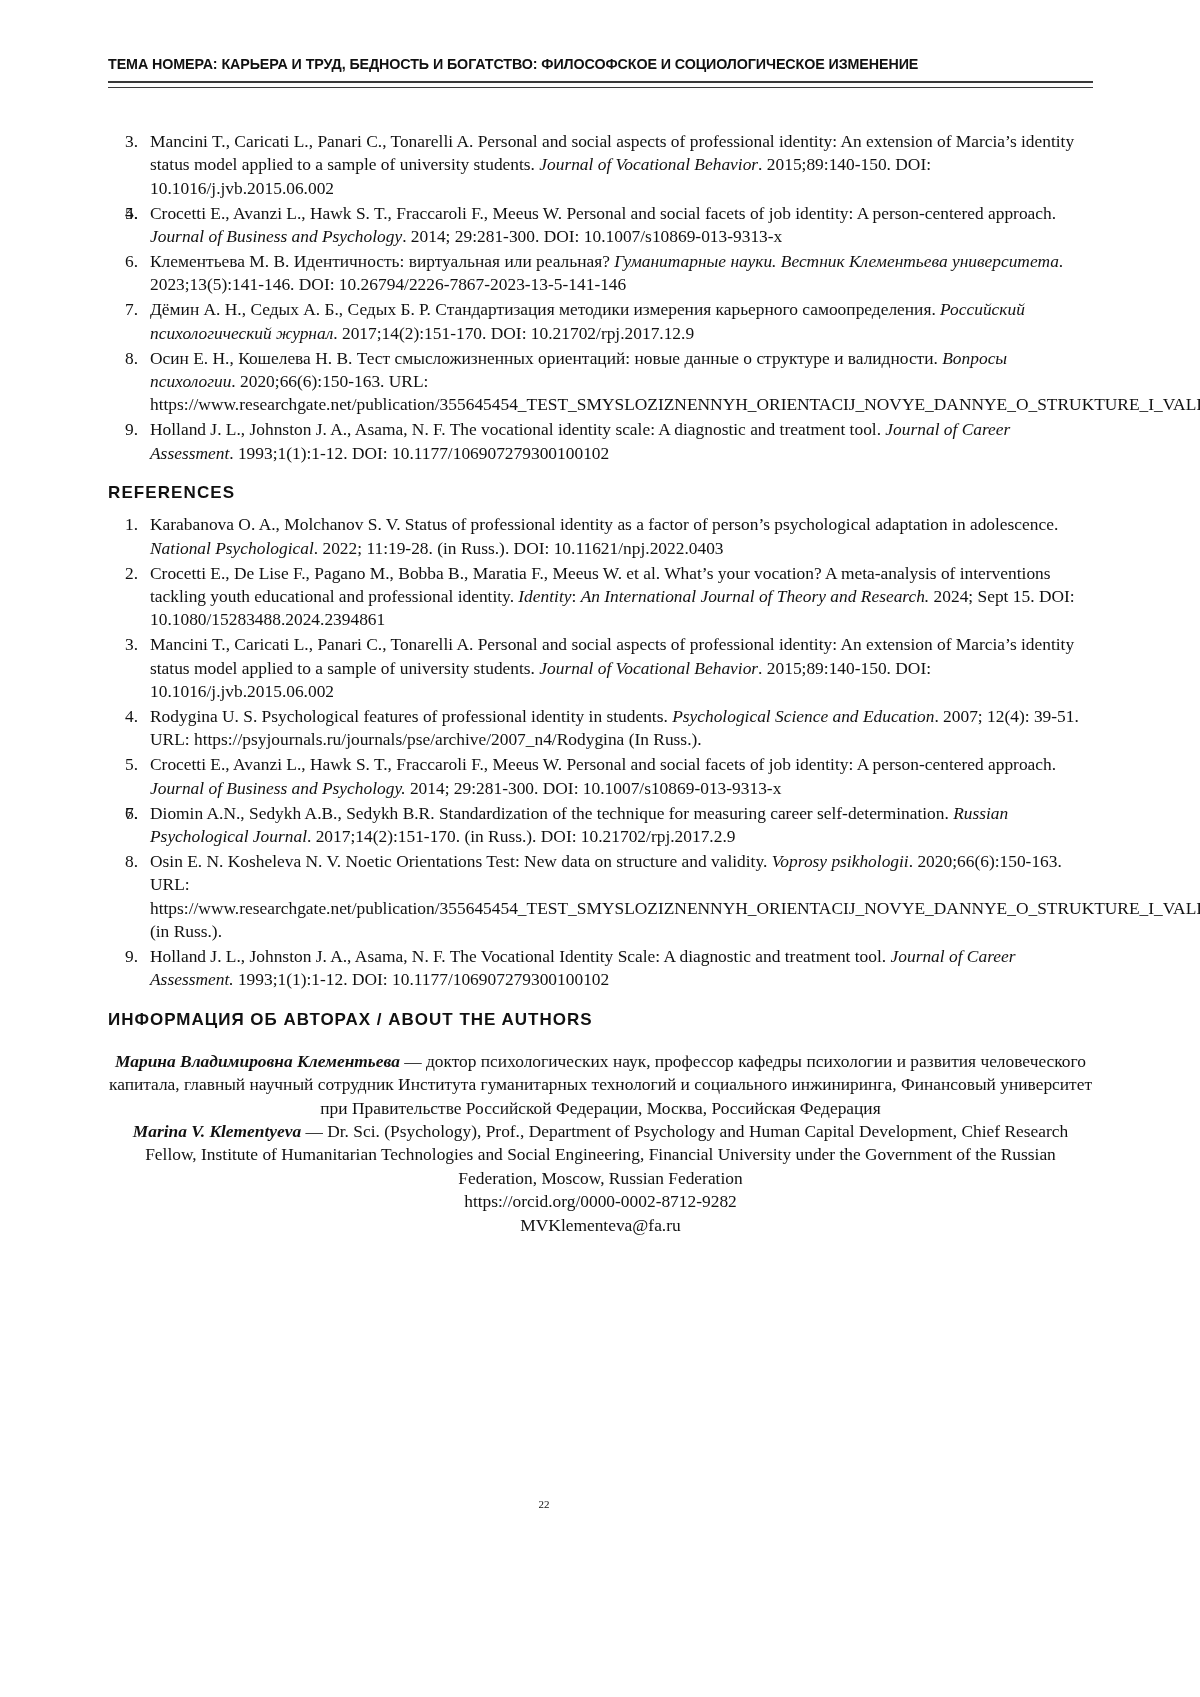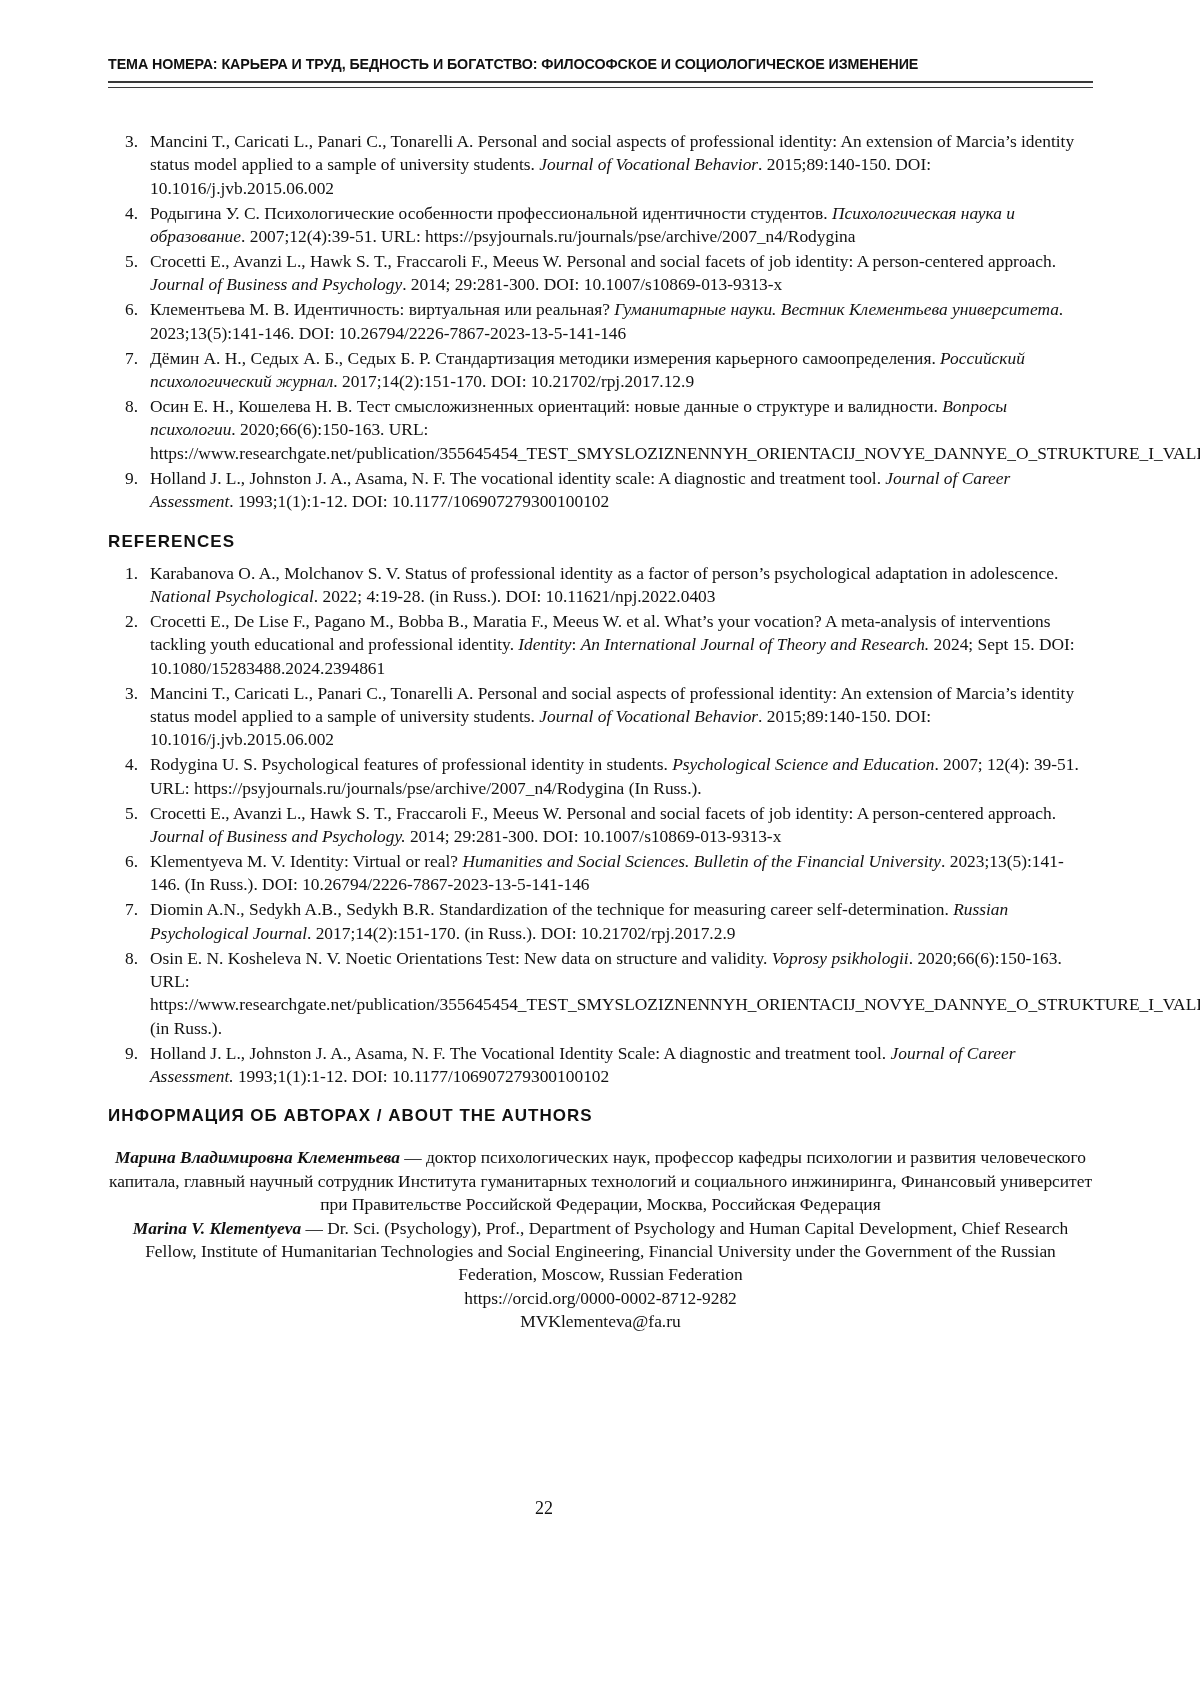--- a/index.html
+++ b/index.html
@@ -96,54 +96,54 @@
     text-align: center;
   }
   .bi { font-weight: bold; font-style: italic; }
 
   .page-number {
     position: absolute;
     left: 0;
     width: 1088px;
     top: 1498px;
     text-align: center;
-    font-size: 18px;
+    font-size: 11px;
   }
 </style>
 </head>
 <body>
 
 <div class="page">
 
   <div class="header">
     <div class="header-title">ТЕМА НОМЕРА: КАРЬЕРА И ТРУД, БЕДНОСТЬ И БОГАТСТВО: ФИЛОСОФСКОЕ И СОЦИОЛОГИЧЕСКОЕ ИЗМЕНЕНИЕ</div>
     <div class="header-rules"></div>
   </div>
 
   <div class="content">
 
     <ol class="reflist" id="ru-reflist">
         <li><span class="num">3.</span><span><span>Mancini T., Caricati L., Panari C., Tonarelli A. Personal and social aspects of professional identity: An extension of Marcia’s identity status model applied to a sample of university students. </span><span class="it">Journal of Vocational Behavior</span><span>. 2015;89:140-150. DOI: 10.1016/j.jvb.2015.06.002</span></span></li>
-        <li><span class="num">4.</span><span><span>Родыгина У. С. Психологические особенности профессиональной идентичности студентов. </span><span class="it">Психологическая наука и образование</span><span>. 2007;12(4):39-51. URL: https://psyjournals.ru/journals/pse/archive/2007_n4/Rodygina</span></span></li>
+        <li><span class="num">4.</span></li>
         <li><span class="num">5.</span><span><span>Crocetti E., Avanzi L., Hawk S. T., Fraccaroli F., Meeus W. Personal and social facets of job identity: A person-centered approach. </span><span class="it">Journal of Business and Psychology</span><span>. 2014; 29:281-300. DOI: 10.1007/s10869-013-9313-x</span></span></li>
         <li><span class="num">6.</span><span><span>Клементьева М. В. Идентичность: виртуальная или реальная? </span><span class="it">Гуманитарные науки. Вестник Клементьева университета</span><span>. 2023;13(5):141-146. DOI: 10.26794/2226-7867-2023-13-5-141-146</span></span></li>
         <li><span class="num">7.</span><span><span>Дёмин А. Н., Седых А. Б., Седых Б. Р. Стандартизация методики измерения карьерного самоопределения. </span><span class="it">Российский психологический журнал</span><span>. 2017;14(2):151-170. DOI: 10.21702/rpj.2017.12.9</span></span></li>
         <li><span class="num">8.</span><span><span>Осин Е. Н., Кошелева Н. В. Тест смысложизненных ориентаций: новые данные о структуре и валидности. </span><span class="it">Вопросы психологии</span><span>. 2020;66(6):150-163. URL: https://www.researchgate.net/publication/355645454_TEST_SMYSLOZIZNENNYH_ORIENTACIJ_NOVYE_DANNYE_O_STRUKTURE_I_VALIDNOSTI</span></span></li>
         <li><span class="num">9.</span><span><span>Holland J. L., Johnston J. A., Asama, N. F. The vocational identity scale: A diagnostic and treatment tool. </span><span class="it">Journal of Career Assessment</span><span>. 1993;1(1):1-12. DOI: 10.1177/106907279300100102</span></span></li>
       </ol>
 
     <div class="section-title">REFERENCES</div>
 
     <ol class="reflist" id="en-reflist">
-        <li><span class="num">1.</span><span><span>Karabanova O. A., Molchanov S. V. Status of professional identity as a factor of person’s psychological adaptation in adolescence. </span><span class="it">National Psychological</span><span>. 2022; 4:19-28. (in Russ.). DOI: 10.11621/npj.2022.0403</span></span></li>
+        <li><span class="num">1.</span><span><span>Karabanova O. A., Molchanov S. V. Status of professional identity as a factor of person’s psychological adaptation in adolescence. </span><span class="it">National Psychological</span><span>. 2022; 11:19-28. (in Russ.). DOI: 10.11621/npj.2022.0403</span></span></li>
         <li><span class="num">2.</span><span><span>Crocetti E., De Lise F., Pagano M., Bobba B., Maratia F., Meeus W. et al. What’s your vocation? A meta-analysis of interventions tackling youth educational and professional identity. </span><span class="it">Identity</span><span>: </span><span class="it">An International Journal of Theory and Research.</span><span> 2024; Sept 15. DOI: 10.1080/15283488.2024.2394861</span></span></li>
         <li><span class="num">3.</span><span><span>Mancini T., Caricati L., Panari C., Tonarelli A. Personal and social aspects of professional identity: An extension of Marcia’s identity status model applied to a sample of university students. </span><span class="it">Journal of Vocational Behavior</span><span>. 2015;89:140-150. DOI: 10.1016/j.jvb.2015.06.002</span></span></li>
         <li><span class="num">4.</span><span><span>Rodygina U. S. Psychological features of professional identity in students. </span><span class="it">Psychological Science and Education</span><span>. 2007; 12(4): 39-51. URL: https://psyjournals.ru/journals/pse/archive/2007_n4/Rodygina (In Russ.).</span></span></li>
         <li><span class="num">5.</span><span><span>Crocetti E., Avanzi L., Hawk S. T., Fraccaroli F., Meeus W. Personal and social facets of job identity: A person-centered approach. </span><span class="it">Journal of Business and Psychology.</span><span> 2014; 29:281-300. DOI: 10.1007/s10869-013-9313-x</span></span></li>
-        <li><span class="num">6.</span><span><span>Klementyeva M. V. Identity: Virtual or real? </span><span class="it">Humanities and Social Sciences. Bulletin of the Financial University</span><span>. 2023;13(5):141-146. (In Russ.). DOI: 10.26794/2226-7867-2023-13-5-141-146</span></span></li>
+        <li><span class="num">6.</span></li>
         <li><span class="num">7.</span><span><span>Diomin A.N., Sedykh A.B., Sedykh B.R. Standardization of the technique for measuring career self-determination. </span><span class="it">Russian Psychological Journal</span><span>. 2017;14(2):151-170. (in Russ.). DOI: 10.21702/rpj.2017.2.9</span></span></li>
         <li><span class="num">8.</span><span><span>Osin E. N. Kosheleva N. V. Noetic Orientations Test: New data on structure and validity. </span><span class="it">Voprosy psikhologii</span><span>. 2020;66(6):150-163. URL: https://www.researchgate.net/publication/355645454_TEST_SMYSLOZIZNENNYH_ORIENTACIJ_NOVYE_DANNYE_O_STRUKTURE_I_VALIDNOSTI (in Russ.).</span></span></li>
         <li><span class="num">9.</span><span><span>Holland J. L., Johnston J. A., Asama, N. F. The Vocational Identity Scale: A diagnostic and treatment tool. </span><span class="it">Journal of Career Assessment.</span><span> 1993;1(1):1-12. DOI: 10.1177/106907279300100102</span></span></li>
       </ol>
 
     <div class="section-title authors">ИНФОРМАЦИЯ ОБ АВТОРАХ / ABOUT THE AUTHORS</div>
 
     <div class="authors-block">
       <p>
         <span class="bi">Марина Владимировна Клементьева</span><span> — доктор психологических наук, профессор кафедры психологии и развития человеческого капитала, главный научный сотрудник Института гуманитарных технологий и социального инжиниринга, Финансовый университет при Правительстве Российской Федерации, Москва, Российская Федерация</span>

